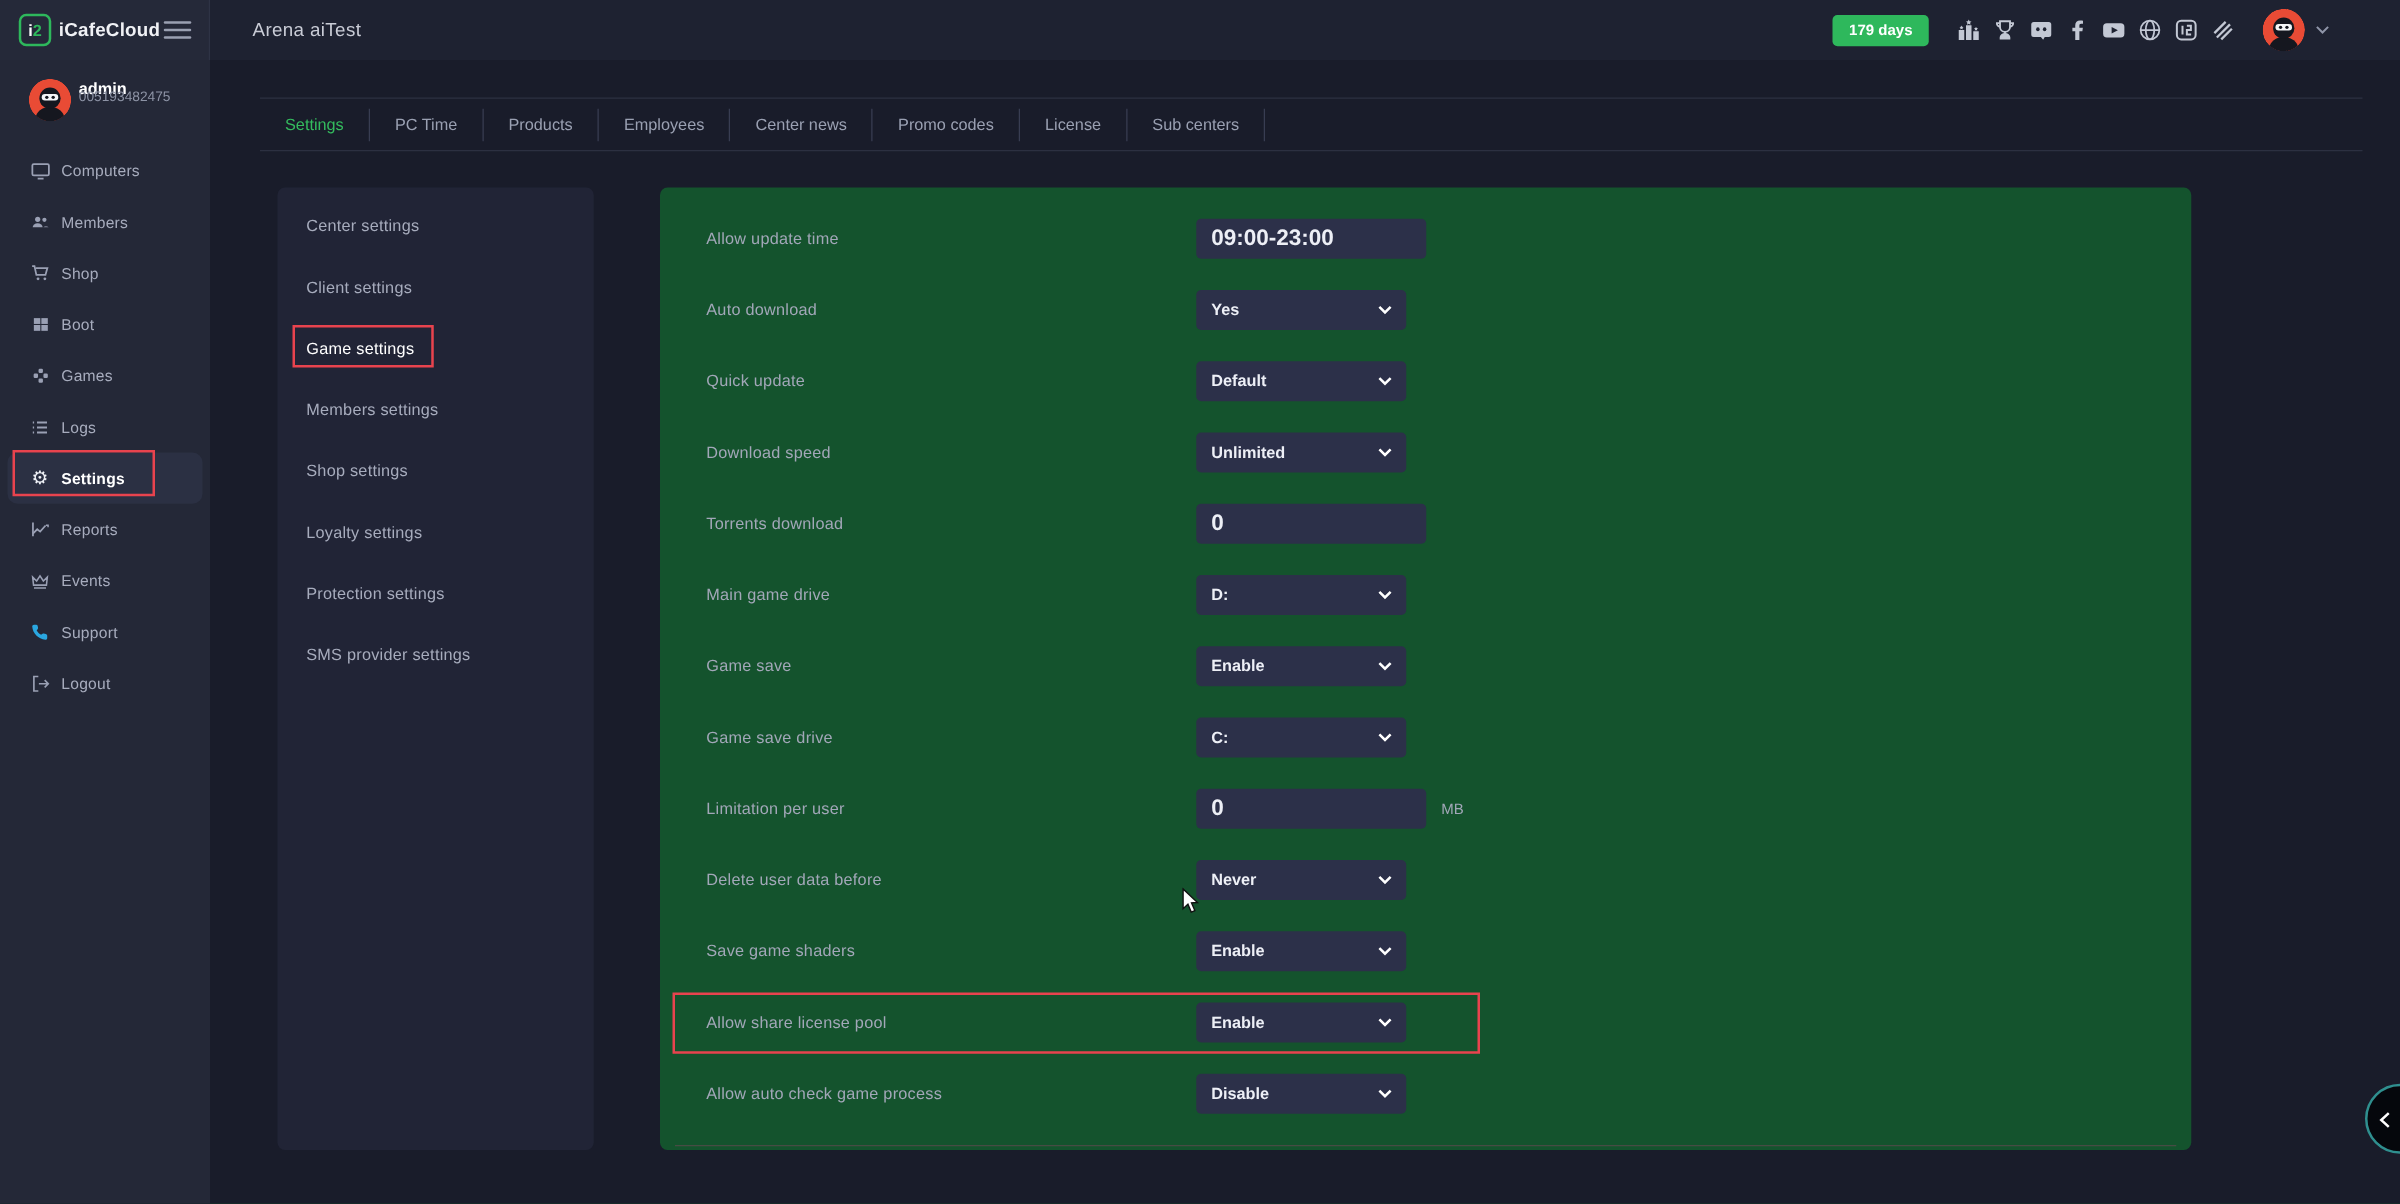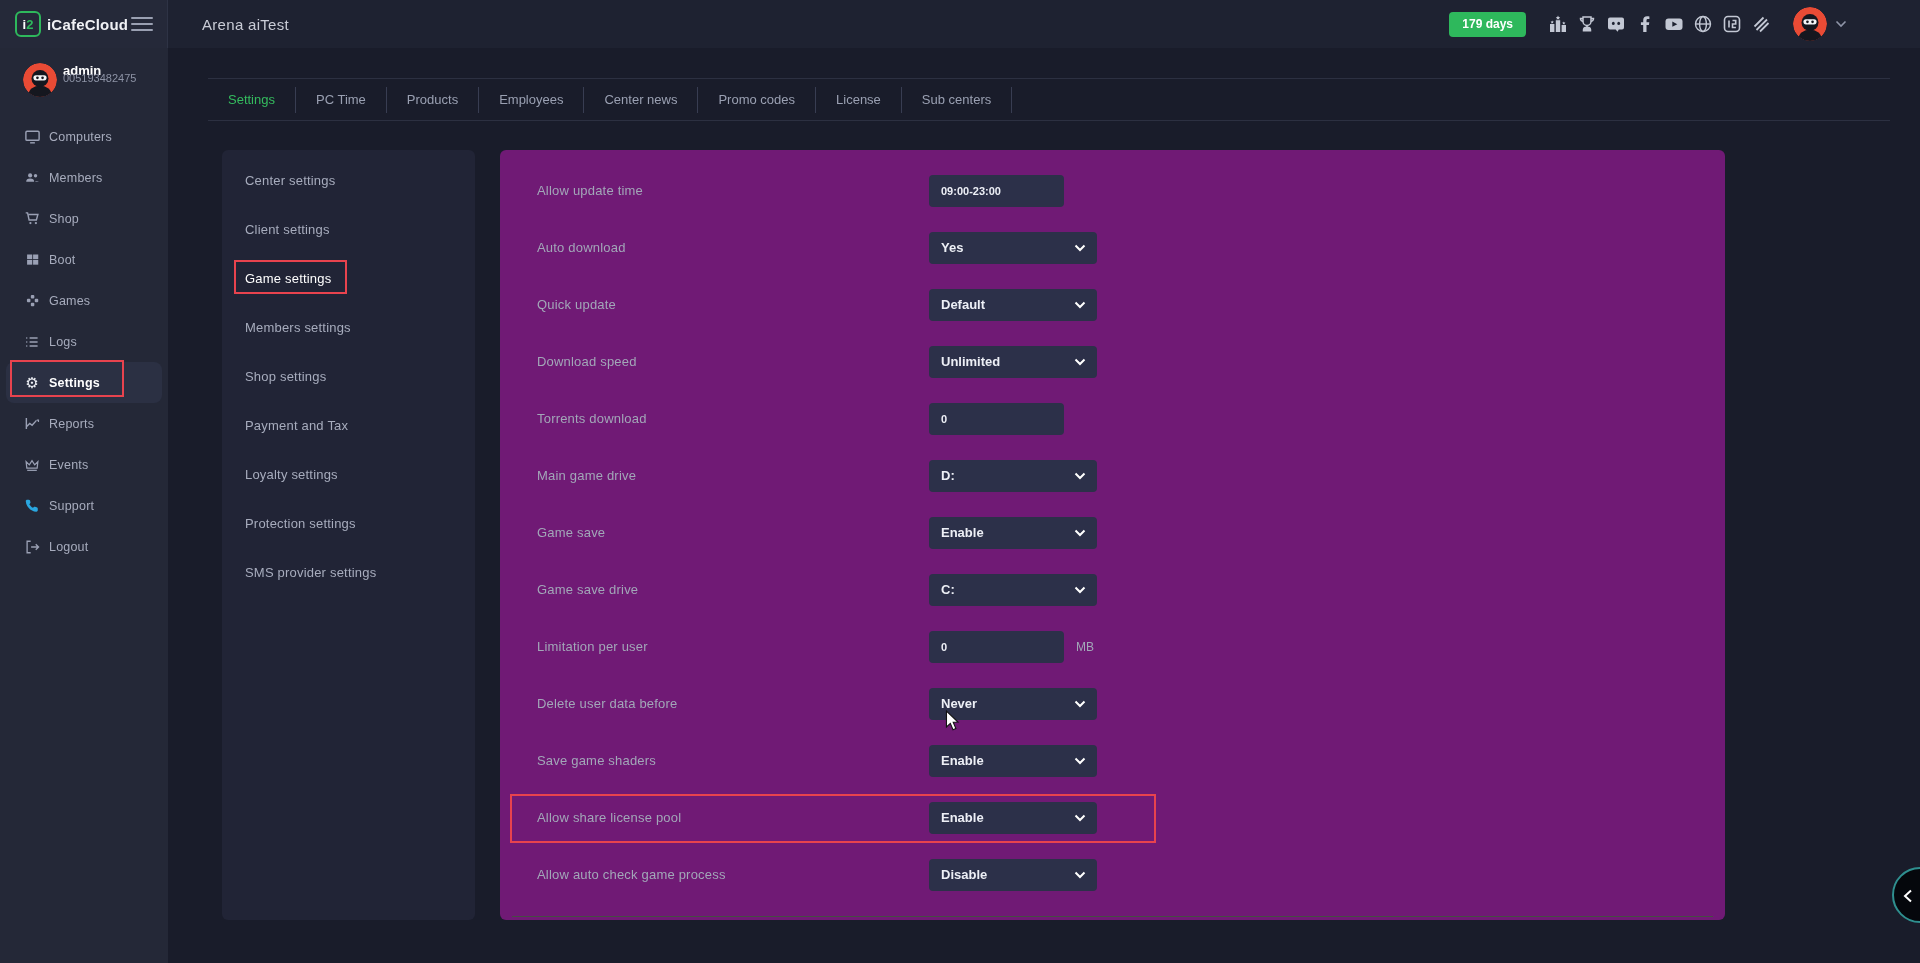--- a/index.html
+++ b/index.html
@@ -12,21 +12,21 @@
   }
   
   .topbar { position:absolute; left:0; top:0; width:1920px; height:48px; background:#1e2231; }
   .logo-zone { position:absolute; left:0; top:0; width:168px; height:48px; background:#252939; border-right:1px solid #2e3345; }
   .logo-mark { position:absolute; left:15px; top:11px; width:26px; height:26px; border:2px solid #2eb85c; border-radius:6px; display:flex; align-items:center; justify-content:center; font-size:13px; font-weight:700; }
   .logo-mark .li { color:#fff; } .logo-mark .l2 { color:#2eb85c; }
   .logo-text { position:absolute; left:47px; top:0; height:48px; display:flex; align-items:center; font-size:15px; font-weight:700; color:#f0f1f5; letter-spacing:.2px; }
   .hamburger { position:absolute; left:131px; top:17px; width:22px; height:14px; display:flex; flex-direction:column; justify-content:space-between; cursor:pointer; }
   .hamburger span { display:block; height:2px; background:#9aa0b2; border-radius:1px; }
   .page-title { position:absolute; left:202px; top:0; height:48px; display:flex; align-items:center; font-size:15px; color:#c9ccd6; letter-spacing:.3px; }
-  .topbar-right { position:absolute; right:0; top:0; height:48px; display:flex; align-items:center; padding-right:73px; }
+  .topbar-right { position:absolute; right:0; top:0; height:48px; display:flex; align-items:center; padding-right:56px; }
   .license-badge { height:25px; padding:0 13px; background:#2eb85c; border-radius:4px; color:#fff; font-size:12px; font-weight:700; display:flex; align-items:center; cursor:pointer; }
   .top-icons { display:flex; align-items:center; gap:9px; margin-left:22px; }
   .top-icon { width:20px; height:20px; display:flex; align-items:center; justify-content:center; cursor:pointer; }
   .tb-avatar { width:34px; height:34px; margin-left:22px; border-radius:50%; overflow:hidden; cursor:pointer; }
   .user-chevron { margin-left:8px; cursor:pointer; display:flex; }
   
   .sidebar { position:absolute; left:0; top:48px; width:168px; bottom:0; background:#242837; }
   .side-avatar { position:absolute; left:23px; top:15px; width:34px; height:34px; border-radius:50%; overflow:hidden; }
   .side-user-name { position:absolute; left:63px; top:15px; font-size:13px; font-weight:700; color:#fff; }
   .side-user-id { position:absolute; left:63px; top:24px; font-size:11px; color:#8d93a5; }
@@ -40,25 +40,25 @@
   
   .tabstrip { position:absolute; left:208px; top:78px; width:1682px; height:43px; border-top:1px solid #2c3041; border-bottom:1px solid #2c3041; display:flex; align-items:center; }
   .tab { padding:0 20px; font-size:13px; color:#9aa0b2; cursor:pointer; white-space:nowrap; }
   .tab.active { color:#34bb5e; font-weight:500; }
   .tab-div { width:1px; height:26px; background:#383d52; }
   
   .submenu-panel { position:absolute; left:222px; top:150px; width:253px; height:770px; background:#212436; border-radius:6px; }
   .submenu-list { padding-top:6px; }
   .submenu-item { height:49px; display:flex; align-items:center; padding-left:23px; font-size:13px; color:#a7acbd; cursor:pointer; letter-spacing:.2px; }
   .submenu-item.active { color:#fff; font-weight:400; }
-  .form-panel { position:absolute; left:500px; top:150px; width:1225px; height:770px; background:#701a75; border-radius:6px; }
+  .form-panel { position:absolute; left:528px; top:150px; width:1225px; height:770px; background:#14532d; border-radius:6px; }
   .form-rows { padding-top:12px; }
   .form-row { height:57px; display:flex; align-items:center; padding-left:37px; }
   .form-label { width:392px; font-size:13px; color:#a2a7b8; letter-spacing:.2px; }
-  .form-input { width:135px; height:32px; background:#2c3049; border:none; border-radius:4px; color:#edeff6; font-size:11px; font-weight:600; padding:0 12px; font-family:inherit; }
+  .form-input { width:184px; height:32px; background:#2c3049; border:none; border-radius:4px; color:#edeff6; font-size:18px; font-weight:600; padding:0 12px; font-family:inherit; }
   .form-select { width:168px; height:32px; background:#2c3049; border-radius:4px; display:flex; align-items:center; justify-content:space-between; padding:0 11px 0 12px; cursor:pointer; }
   .select-value { font-size:13px; font-weight:600; color:#edeff6; }
   .suffix { margin-left:12px; font-size:12px; color:#a2a7b8; }
   .panel-divider { position:absolute; left:12px; right:12px; bottom:3px; height:1px; background:#474c44; }
   
   .annotation { position:absolute; border:2px solid #e8434e; pointer-events:none; }
   #anno-sidebar { left:10px; top:360px; width:114px; height:37px; }
   #anno-submenu { left:12px; top:110px; width:113px; height:34px; }
   #anno-form { left:10px; top:644px; width:646px; height:49px; }
   .cursor { position:absolute; left:944px; top:710px; z-index:50; }
@@ -313,21 +313,20 @@
     <span class="tab-div"></span>
 </div>
 
 <div class="submenu-panel">
   <div class="submenu-list">
     <div class="submenu-item">Center settings</div>
     <div class="submenu-item">Client settings</div>
     <div class="submenu-item active">Game settings</div>
     <div class="submenu-item">Members settings</div>
     <div class="submenu-item">Shop settings</div>
-    <div class="submenu-item">Payment and Tax</div>
     <div class="submenu-item">Loyalty settings</div>
     <div class="submenu-item">Protection settings</div>
     <div class="submenu-item">SMS provider settings</div>
   </div>
   <div class="annotation" id="anno-submenu"></div>
 </div>
 
 <div class="form-panel">
   <div class="form-rows">
     <div class="form-row">

